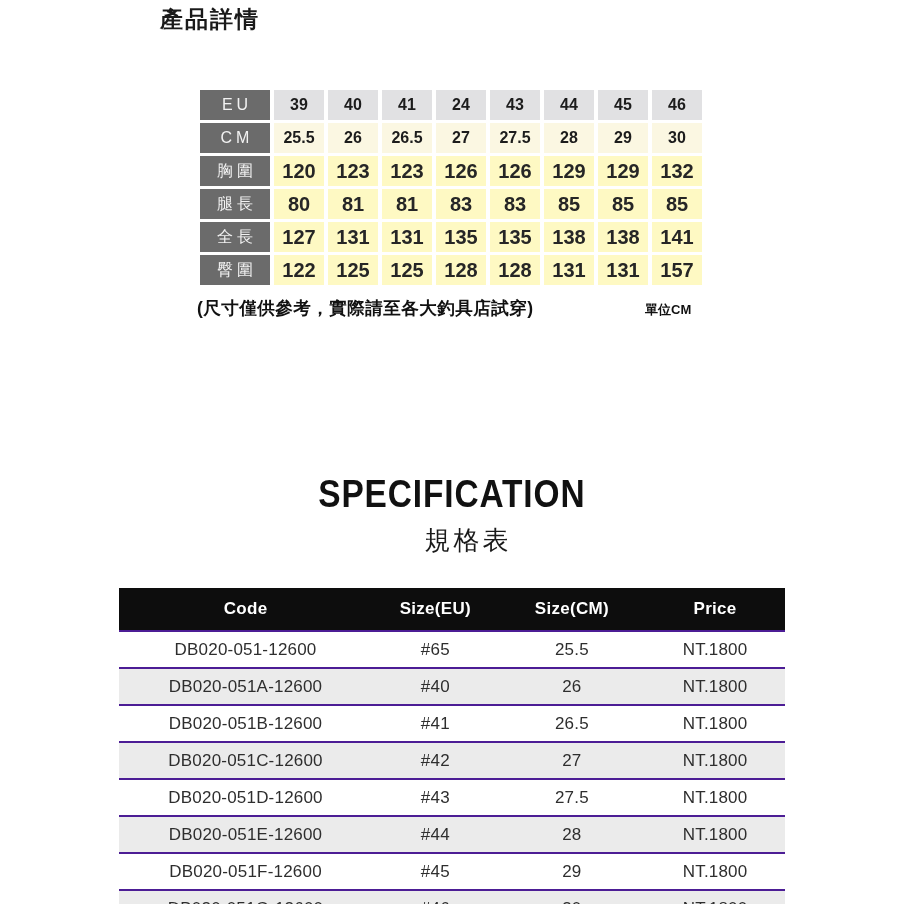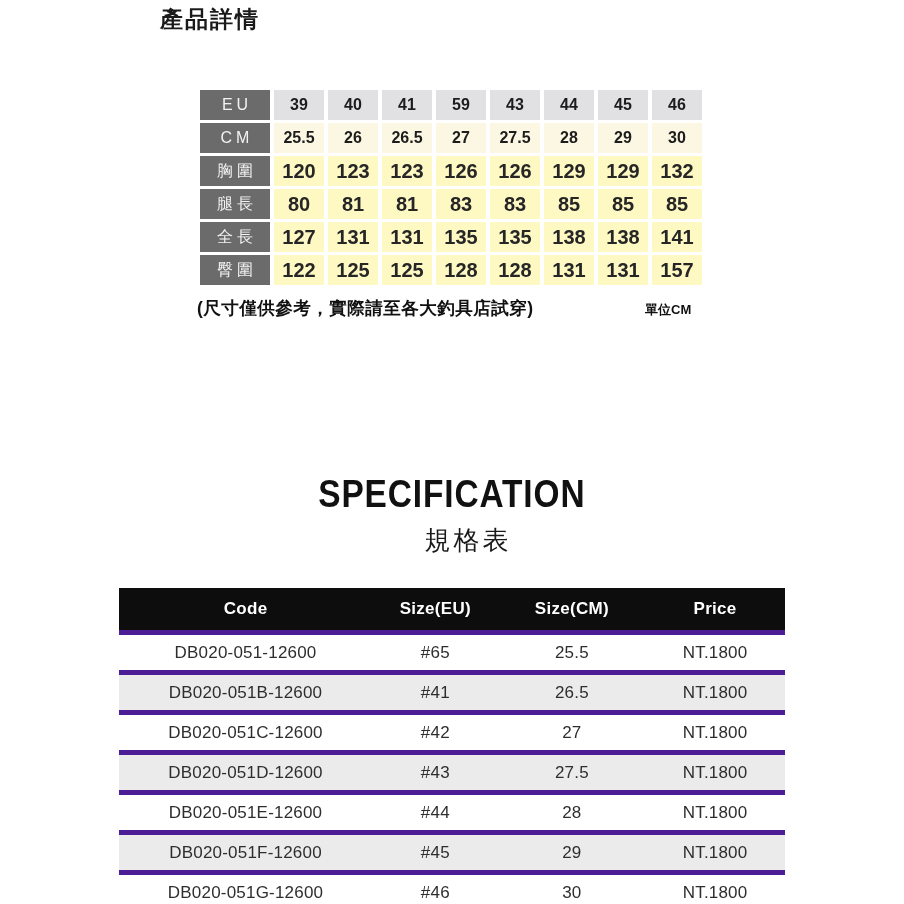--- a/index.html
+++ b/index.html
@@ -67,21 +67,21 @@
   }
   .spec-table col.c0{width:38%;}
   .spec-table col.c1{width:19%;}
   .spec-table col.c2{width:22%;}
   .spec-table col.c3{width:21%;}
   .spec-table th{
     background:var(--spec-header-bg,#0d0d0d);color:#fff;height:40px;
     font-size:17px;font-weight:700;text-align:center;letter-spacing:.3px;
   }
   .spec-table td{
-    height:33px;border-top:5px solid #4c1d95;text-align:center;
+    height:33px;border-top:2px solid #4c1d95;text-align:center;
     font-size:17px;font-weight:400;color:#2e2e2e;letter-spacing:.2px;
   }
   .spec-table tbody tr:nth-child(even) td{background:var(--spec-row-alt-bg,#ebebeb);}
   .spec-table tbody tr:nth-child(odd) td{background:#fff;}
 </style>
 </head>
 <body>
 
 <div class="page">
 
@@ -90,21 +90,21 @@
   <div class="size-table">
     <div class="srow r-eu">
       <div class="slabel">EU</div>
 
         <div class="scell">39</div>
 
         <div class="scell">40</div>
 
         <div class="scell">41</div>
 
-        <div class="scell">59</div>
+        <div class="scell">24</div>
 
         <div class="scell">43</div>
 
         <div class="scell">44</div>
 
         <div class="scell">45</div>
 
         <div class="scell">46</div>
 
     </div>
@@ -235,20 +235,26 @@
     </thead>
     <tbody>
 
         <tr>
           <td>DB020-051-12600</td>
           <td>#65</td>
           <td>25.5</td>
           <td>NT.1800</td>
         </tr>
 
+        <tr>
+          <td>DB020-051A-12600</td>
+          <td>#40</td>
+          <td>26</td>
+          <td>NT.1800</td>
+        </tr>
 
         <tr>
           <td>DB020-051B-12600</td>
           <td>#41</td>
           <td>26.5</td>
           <td>NT.1800</td>
         </tr>
 
         <tr>
           <td>DB020-051C-12600</td>

